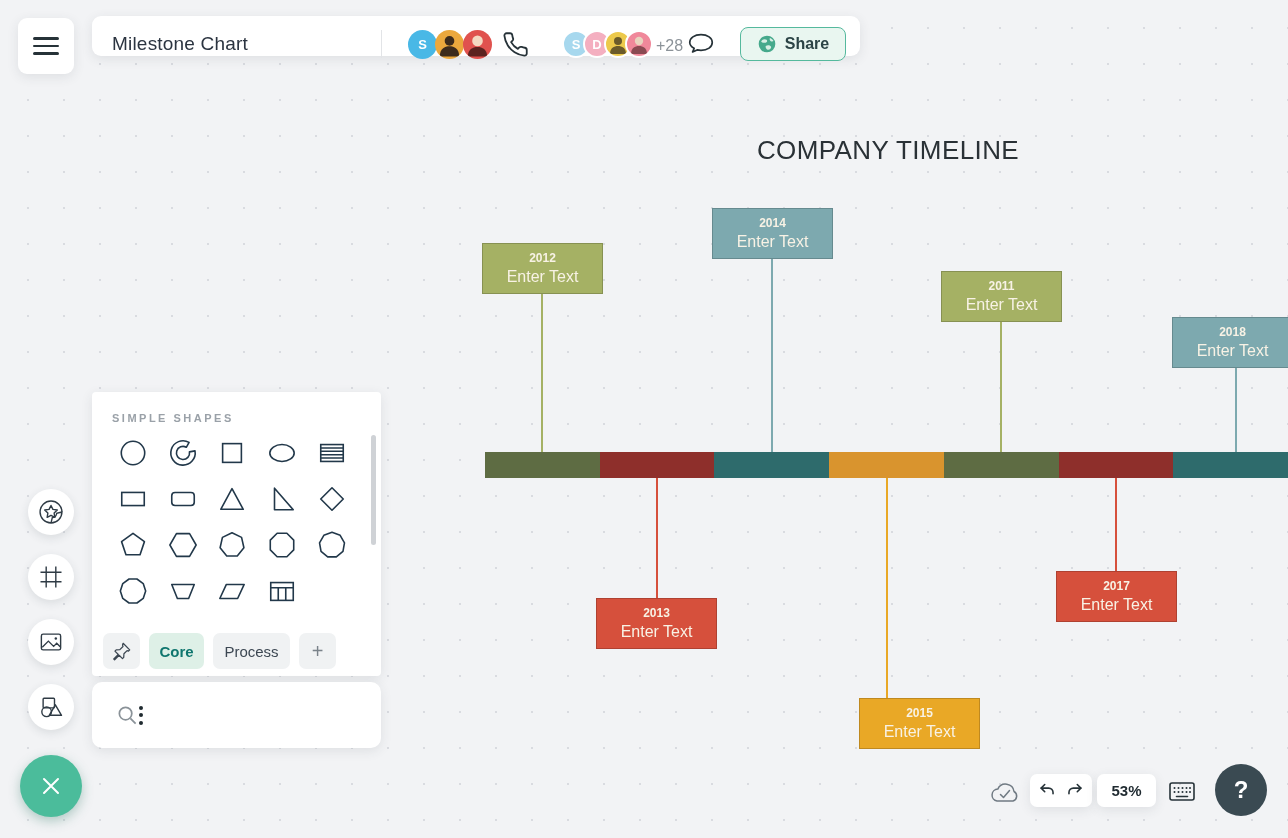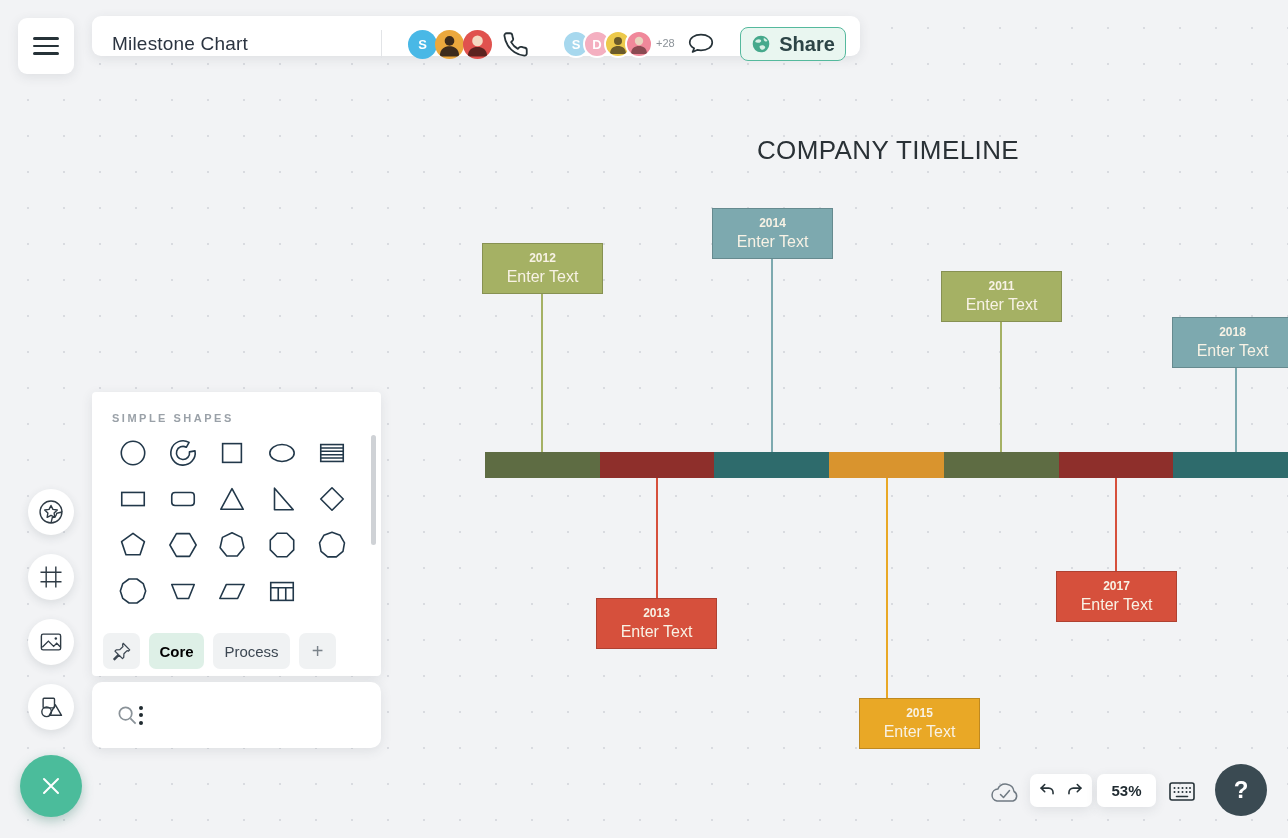--- a/index.html
+++ b/index.html
@@ -27,27 +27,27 @@
     font-size:19px; letter-spacing:.2px; color:#2b3440; }
   .caret { left:356px; top:26px; width:0; height:0;
     border-left:6px solid transparent; border-right:6px solid transparent; border-top:7px solid #8d959b; cursor:pointer; }
   .tb-divider { left:289px; top:14px; width:1px; height:28px; background:#e2e4e7; }
 
   .avatar { width:29px; height:29px; border-radius:50%; top:13.5px;
     display:flex; align-items:center; justify-content:center;
     color:#fff; font-size:13px; font-weight:bold; overflow:hidden; cursor:pointer; }
   .avatar svg { width:100%; height:100%; }
   .avatar.small { width:28px; height:28px; top:14px; border:2px solid #fff; }
-  .overflow-count { top:21px; font-size:11px; color:#8b9298; }
+  .overflow-count { top:21px; font-size:16px; color:#8b9298; }
 
   .icon-btn { cursor:pointer; }
   .share-btn { left:648px; top:11px; width:106px; height:34px;
     background:#e9f6f0; border:1.6px solid #55b99d; border-radius:8px;
     display:flex; align-items:center; justify-content:center; gap:8px; cursor:pointer; }
-  .share-btn span { font-size:20px; font-weight:bold; color:#2c4446; }
+  .share-btn span { font-size:16px; font-weight:bold; color:#2c4446; }
 
   
   .diagram-title { position:absolute; left:688px; top:135px; width:400px; text-align:center;
     font-size:26px; font-weight:500; letter-spacing:.4px; color:#2a3136; }
 
   .timeline-bar { position:absolute; left:485px; top:452px; width:803px; height:26px; display:flex; }
   .timeline-bar div { flex:1; }
 
   .ms-line { position:absolute; width:2px; }
   .ms-box { position:absolute; width:121px; height:51px; border:1px solid rgba(0,0,0,.18);
@@ -70,21 +70,21 @@
   .shapes-grid { display:grid; grid-template-columns:repeat(5,1fr); row-gap:13px;
     padding:12px 24px 0 16px; }
   .shape-cell { height:33px; display:flex; align-items:center; justify-content:center; cursor:pointer; }
   .shape-cell svg { stroke:#22384a; fill:none; stroke-width:1.7px; }
   .shapes-scrollbar { position:absolute; right:5px; top:43px; width:5px; height:110px;
     background:#cfd2d6; border-radius:3px; cursor:pointer; }
   .tab-row { position:absolute; left:11px; top:241px; display:flex; gap:9px; }
   .tab { height:36px; border-radius:7px; background:#f0f2f3; display:flex; align-items:center;
     justify-content:center; font-size:15px; color:#3c4752; cursor:pointer; }
   .tab.pin { width:37px; }
-  .tab.core { width:55px; background:#def0e7; color:#000000; font-weight:bold; }
+  .tab.core { width:55px; background:#def0e7; color:#0f766e; font-weight:bold; }
   .tab.process { width:77px; }
   .tab.add { width:37px; font-size:20px; color:#7a838a; }
 
   .search-card { position:absolute; left:92px; top:682px; width:289px; height:66px; border-radius:10px;
     display:flex; align-items:center; }
   .search-card input { border:none; outline:none; flex:1; font-size:19px; color:#55606a;
     font-family:"Liberation Sans", sans-serif; background:transparent; margin-left:10px; }
   .search-card input::placeholder { color:#b9bfc4; }
   .kebab { margin-right:22px; display:flex; flex-direction:column; gap:3.5px; cursor:pointer; }
   .kebab i { width:4px; height:4px; border-radius:50%; background:#1f2a30; }

